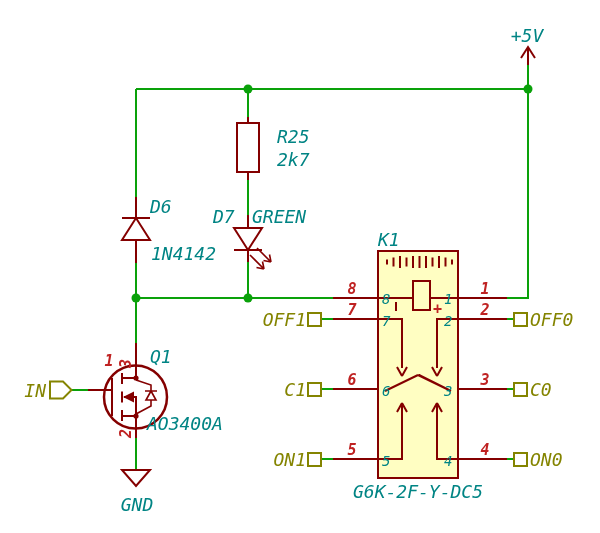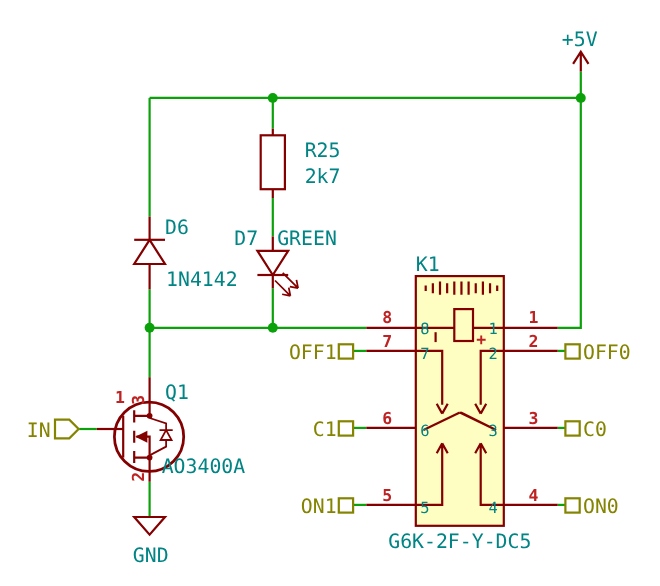--- a/index.html
+++ b/index.html
@@ -1,16 +1,16 @@
 <!DOCTYPE html>
 <html><head>
 <meta charset="utf-8">
 <style>
   html,body{margin:0;padding:0;background:#ffffff;}
-  .canvas{position:relative;width:600px;height:533px;background:#ffffff;overflow:hidden;}
+  .canvas{position:relative;width:600px;height:533px;background:#ffffff;overflow:hidden;font-style:italic;}
   svg{display:block;}
   svg text{font-family:"DejaVu Sans Mono", monospace;}
   .wire{stroke:#0aa10a;stroke-width:2;fill:none;}
   .junc{fill:#0aa10a;stroke:none;}
   .dev{stroke:#840000;stroke-width:2;fill:none;}
   .devthin{stroke:#840000;stroke-width:1.6;fill:none;}
   .devfill{fill:#840000;stroke:none;}
   .bodyfill{fill:#fffec2;stroke:#840000;stroke-width:2;}
   .whitefill{fill:#ffffff;stroke:#840000;stroke-width:2;}
   .portshape{stroke:#848400;stroke-width:2;fill:#ffffff;}

